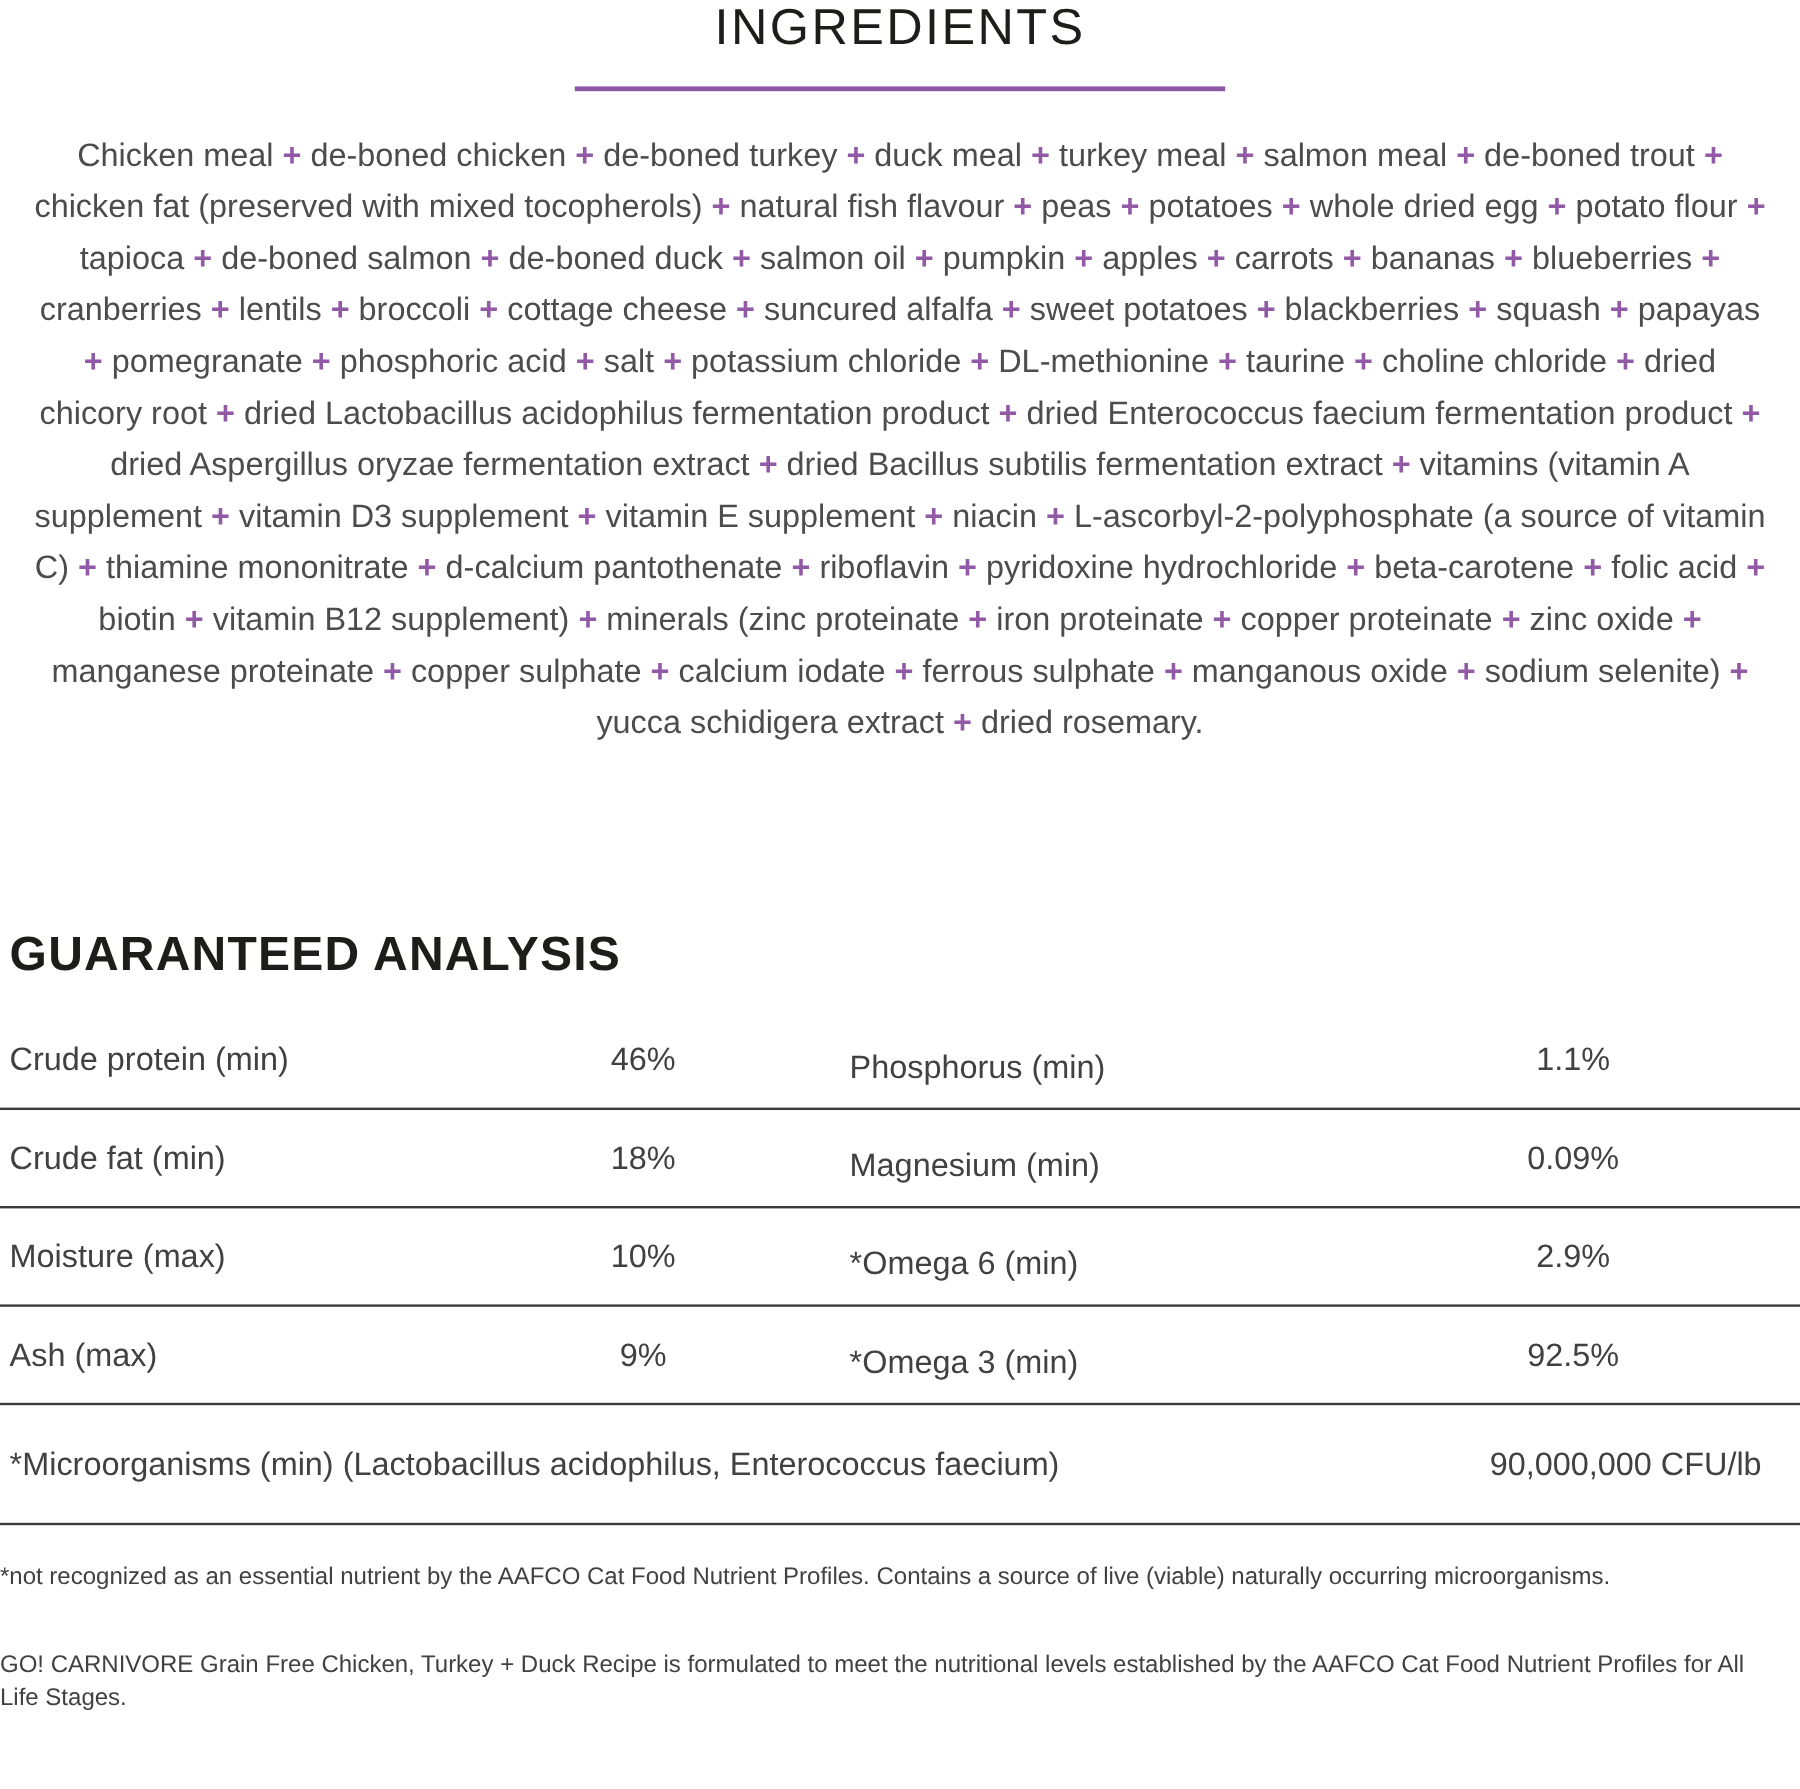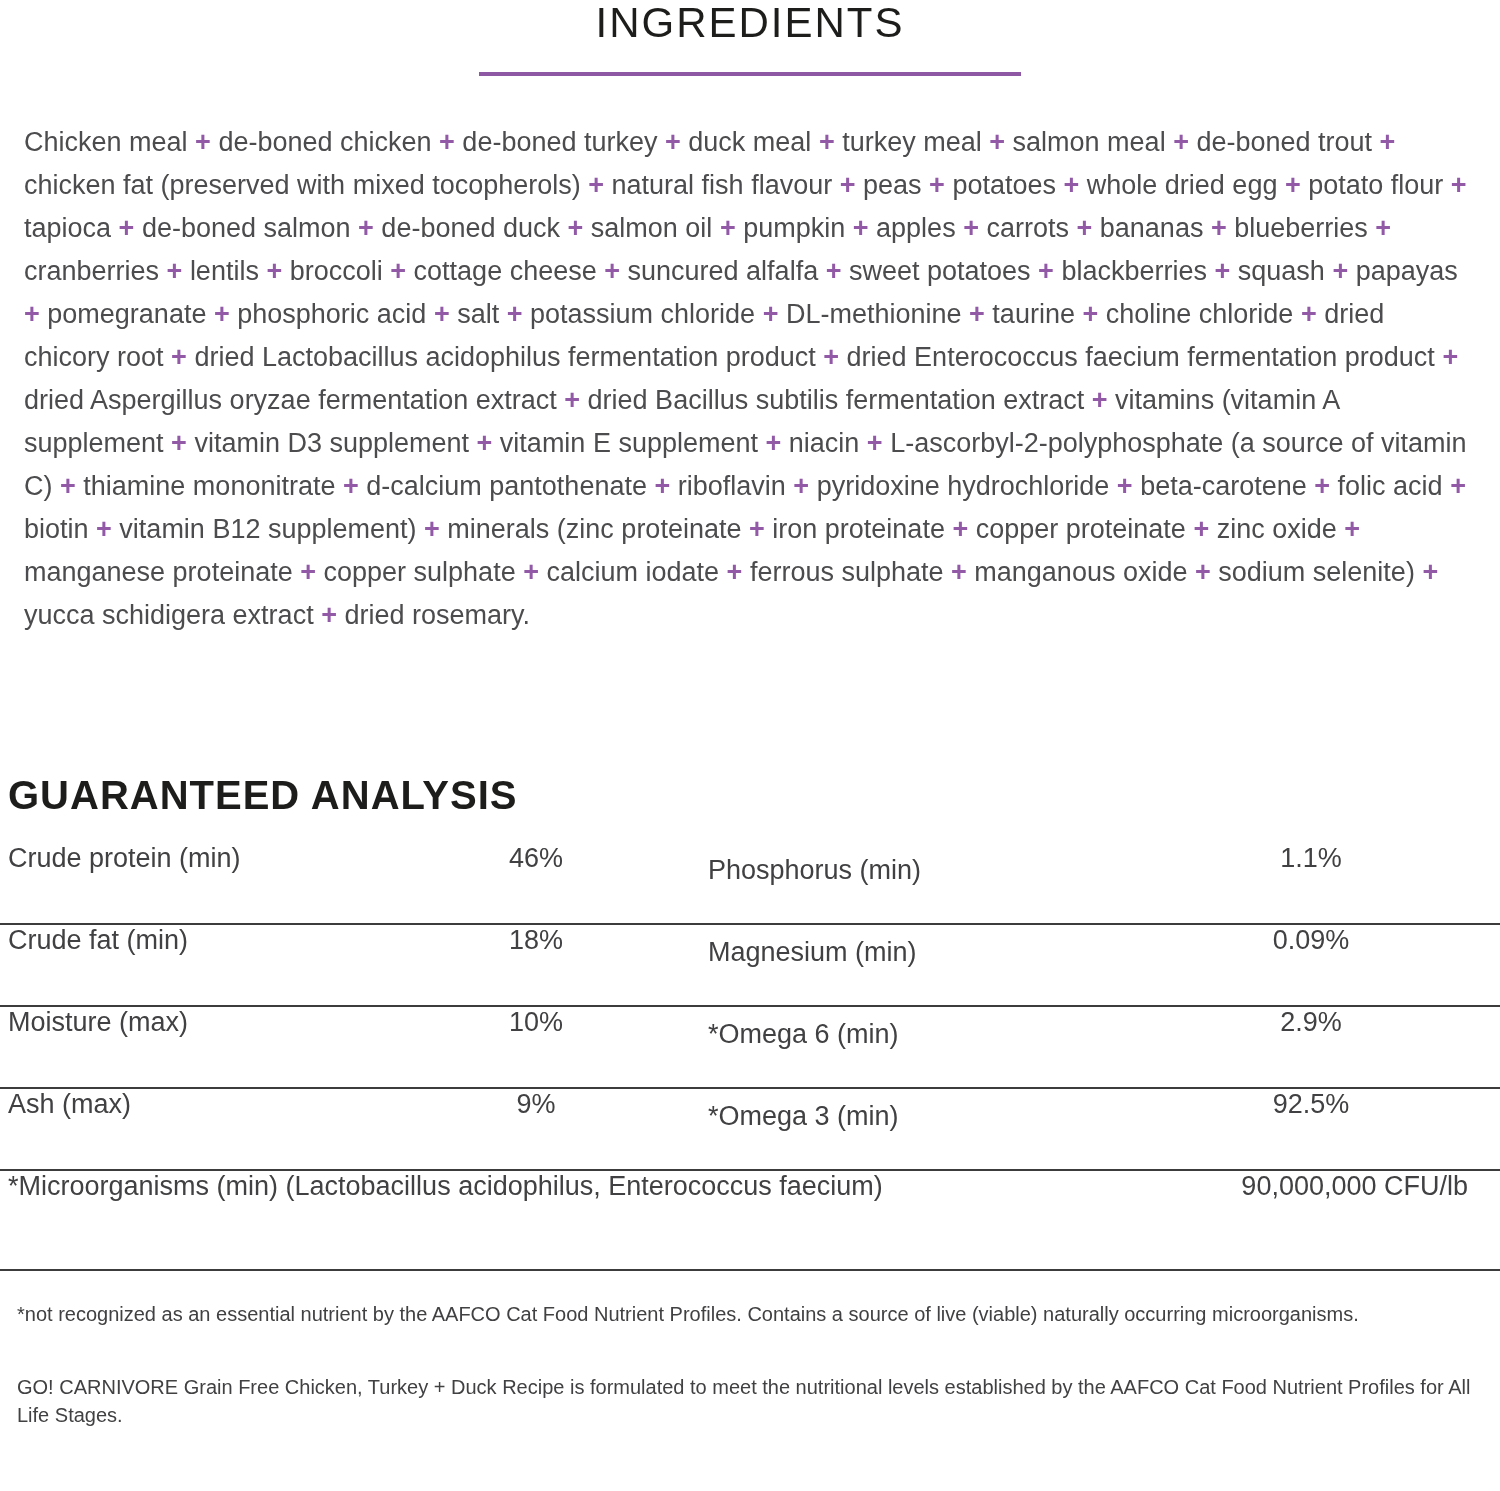--- a/index.html
+++ b/index.html
@@ -30,53 +30,54 @@
     color: var(--heading);
   }
   .title-rule {
     width: 542px;
     height: 4px;
     margin: 26px auto 0;
     background: var(--rule);
   }
   .ingredients {
     width: 1452px;
-    margin: 45px auto 0;
-    text-align: left;
+    margin: 32px auto 0;
+    text-align: center;
     font-size: 27px;
     line-height: 43px;
     color: var(--ing-text);
   }
   .plus { color: var(--accent); font-weight: bold; }
   .ga-title {
     margin: 0 0 0 8px;
     font-size: 40px;
     line-height: 44px;
     font-weight: bold;
     letter-spacing: 1px;
     color: var(--heading);
   }
   .analysis-table {
     margin-top: 26px;
     font-size: 27px;
     color: var(--table-text);
   }
   .row {
     display: flex;
+    align-items: center;
     height: 82px;
     border-bottom: 2px solid var(--divider);
   }
   .c1 { flex: 0 0 450px; padding-left: 8px; }
   .c2 { flex: 0 0 172px; text-align: center; }
   .c3 { flex: 1 1 auto; padding-left: 86px; margin-top: 12px; }
   .c4 { flex: 0 0 260px; margin-right: 59px; text-align: center; }
   .row.full { height: 100px; }
   .flabel { flex: 1 1 auto; padding-left: 8px; }
   .fvalue { padding-right: 32px; text-align: right; white-space: nowrap; }
-  .fn { margin: 0 17px; color: var(--table-text); }
+  .fn { margin: 0 0; color: var(--table-text); }
   .fn1 { margin-top: 30px; font-size: 20px; line-height: 26px; }
   .fn2 { margin-top: 46px; font-size: 20px; line-height: 28px; max-width: 1488px; }
 </style>
 </head>
 <body>
 
 <div class="page">
 
   <section class="top-section">
     <h1 class="ing-title">INGREDIENTS</h1>

